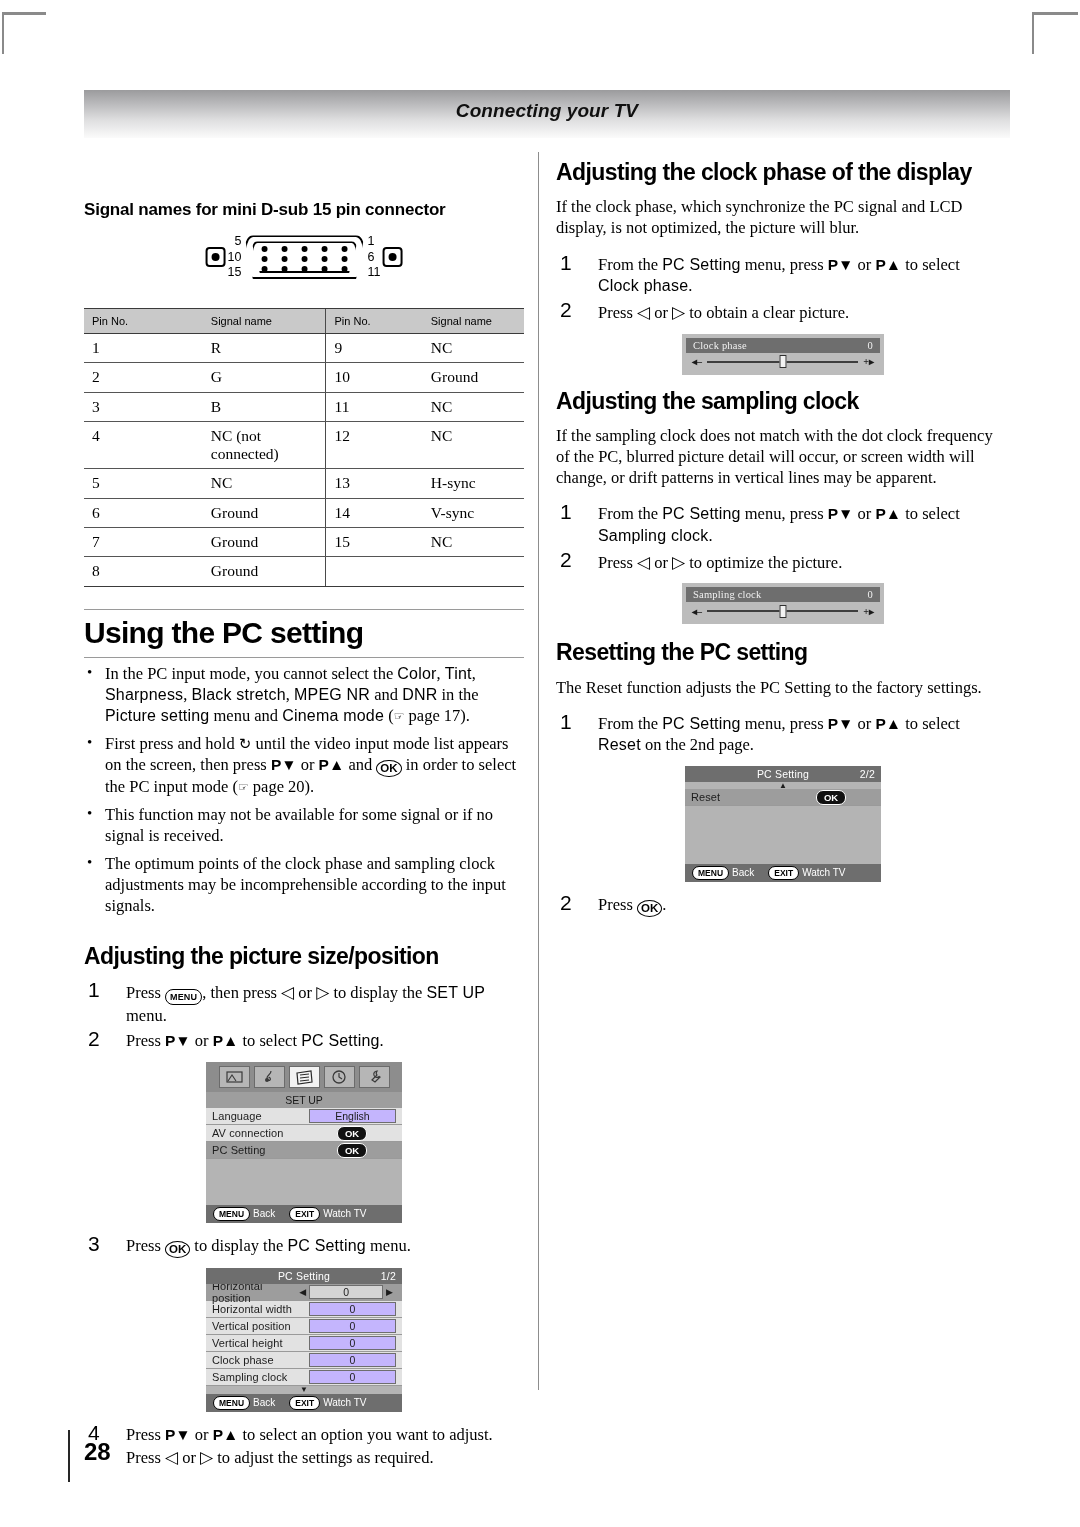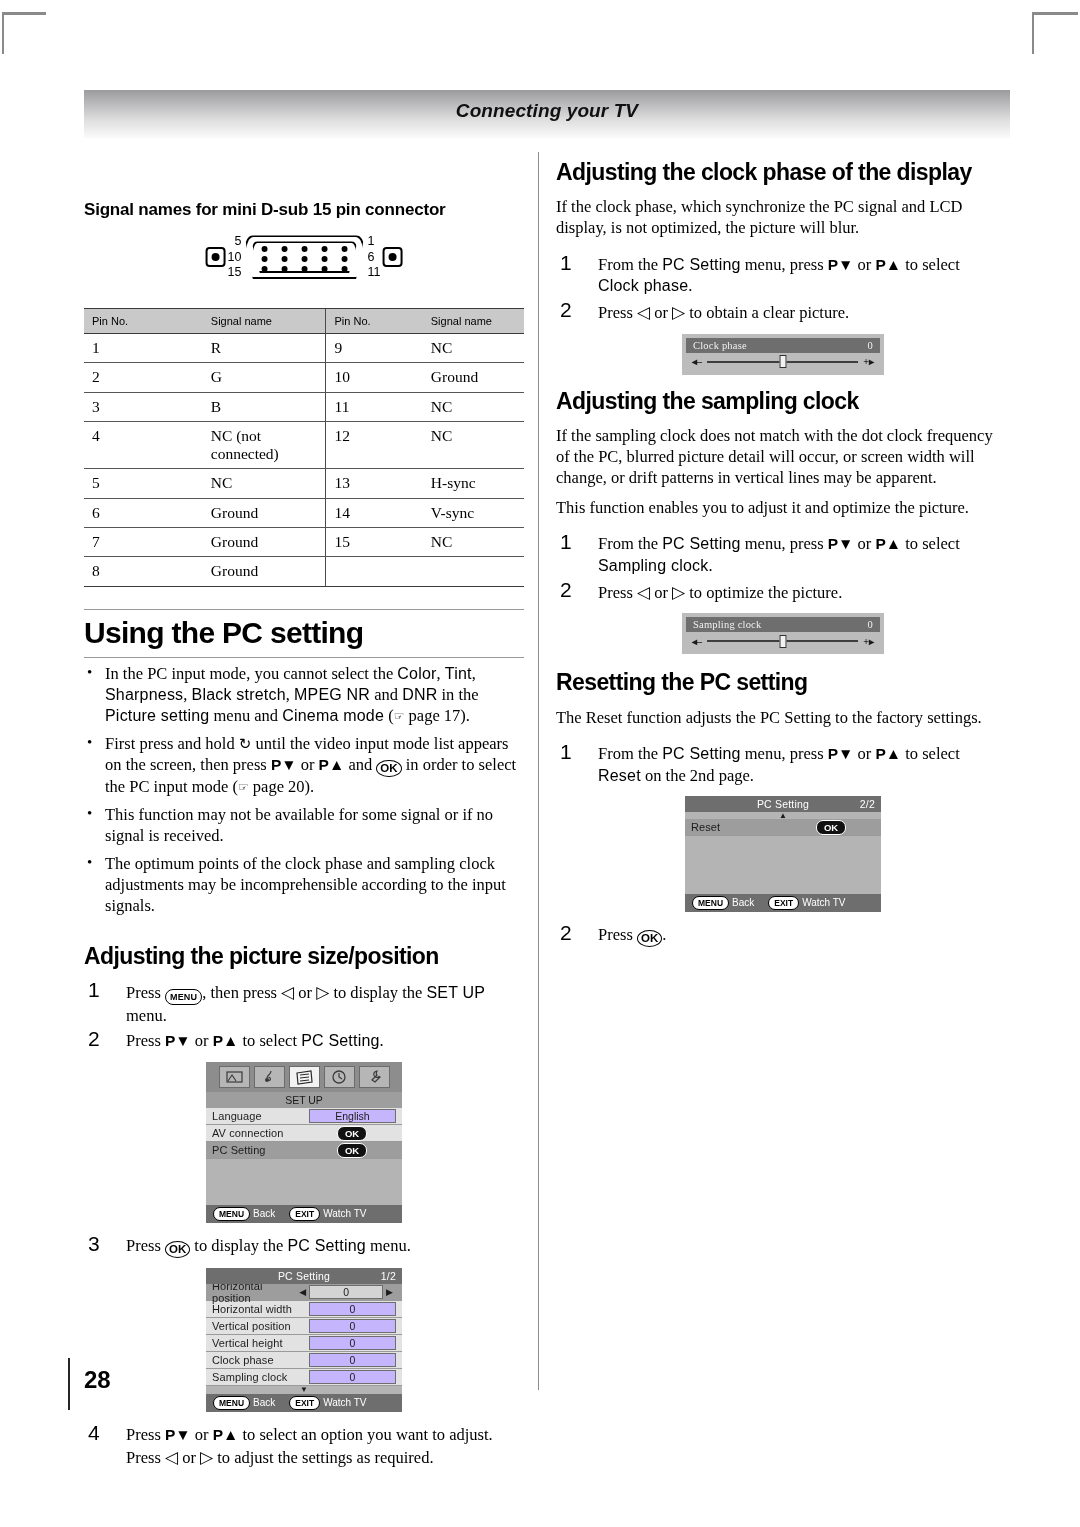--- a/index.html
+++ b/index.html
@@ -206,21 +206,21 @@
   }
   .sl-track { position: relative; height: 18px; display: flex; align-items: center; padding: 0 6px; }
   .sl-track .line { flex: 1; height: 2px; background: #3e3e3e; margin: 0 5px; }
   .sl-track .minus, .sl-track .plus { font-size: 10px; font-weight: bold; color: #1a1a1a; }
   .sl-knob {
     position: absolute; left: 50%; transform: translateX(-50%);
     width: 7px; height: 13px; background: #f2f2f2; border: 1.3px solid #303030;
   }
 
   
-  .folio { position: absolute; left: 84px; top: 1366px; display: flex; align-items: center; }
+  .folio { position: absolute; left: 84px; top: 1438px; display: flex; align-items: center; }
   .folio .bar { width: 2px; height: 52px; background: #262626; margin-right: 17px; position:absolute; left:-16px; top:-8px;}
   .folio .n { font-family: "Liberation Sans", sans-serif; font-weight: bold; font-size: 24px; }
 </style>
 </head>
 <body>
 
 <div class="page">
 
   <div class="cmark tl">
       <i class="h"></i>
@@ -517,21 +517,20 @@
         <span class="line"></span>
         <span class="plus">+▸</span>
         <span class="sl-knob"></span>
       </div>
     </div>
 
     <div style="height:8px"></div>
     <h1 class="mid">Adjusting the sampling clock</h1>
     <div style="height:11px"></div>
     <p class="body">If the sampling clock does not match with the dot clock frequency of the PC, blurred picture detail will occur, or screen width will change, or drift patterns in vertical lines may be apparent.</p>
-    <p class="body">This function enables you to adjust it and optimize the picture.</p>
     <div style="height:6px"></div>
 
     <div class="step">
       <span class="num">1</span>
       <span class="txt"><span>From the </span><span class="osd">PC Setting</span><span> menu, press </span><span class="pv">P▼</span><span> or </span><span class="pa">P▲</span><span> to select </span><br><span class="osd">Sampling clock</span><span>.</span></span>
     </div>
 
     <div class="step">
       <span class="num">2</span>
       <span class="txt"><span>Press </span><span class="lkey">◁</span><span> or </span><span class="lkey">▷</span><span> to optimize the picture.</span></span>

